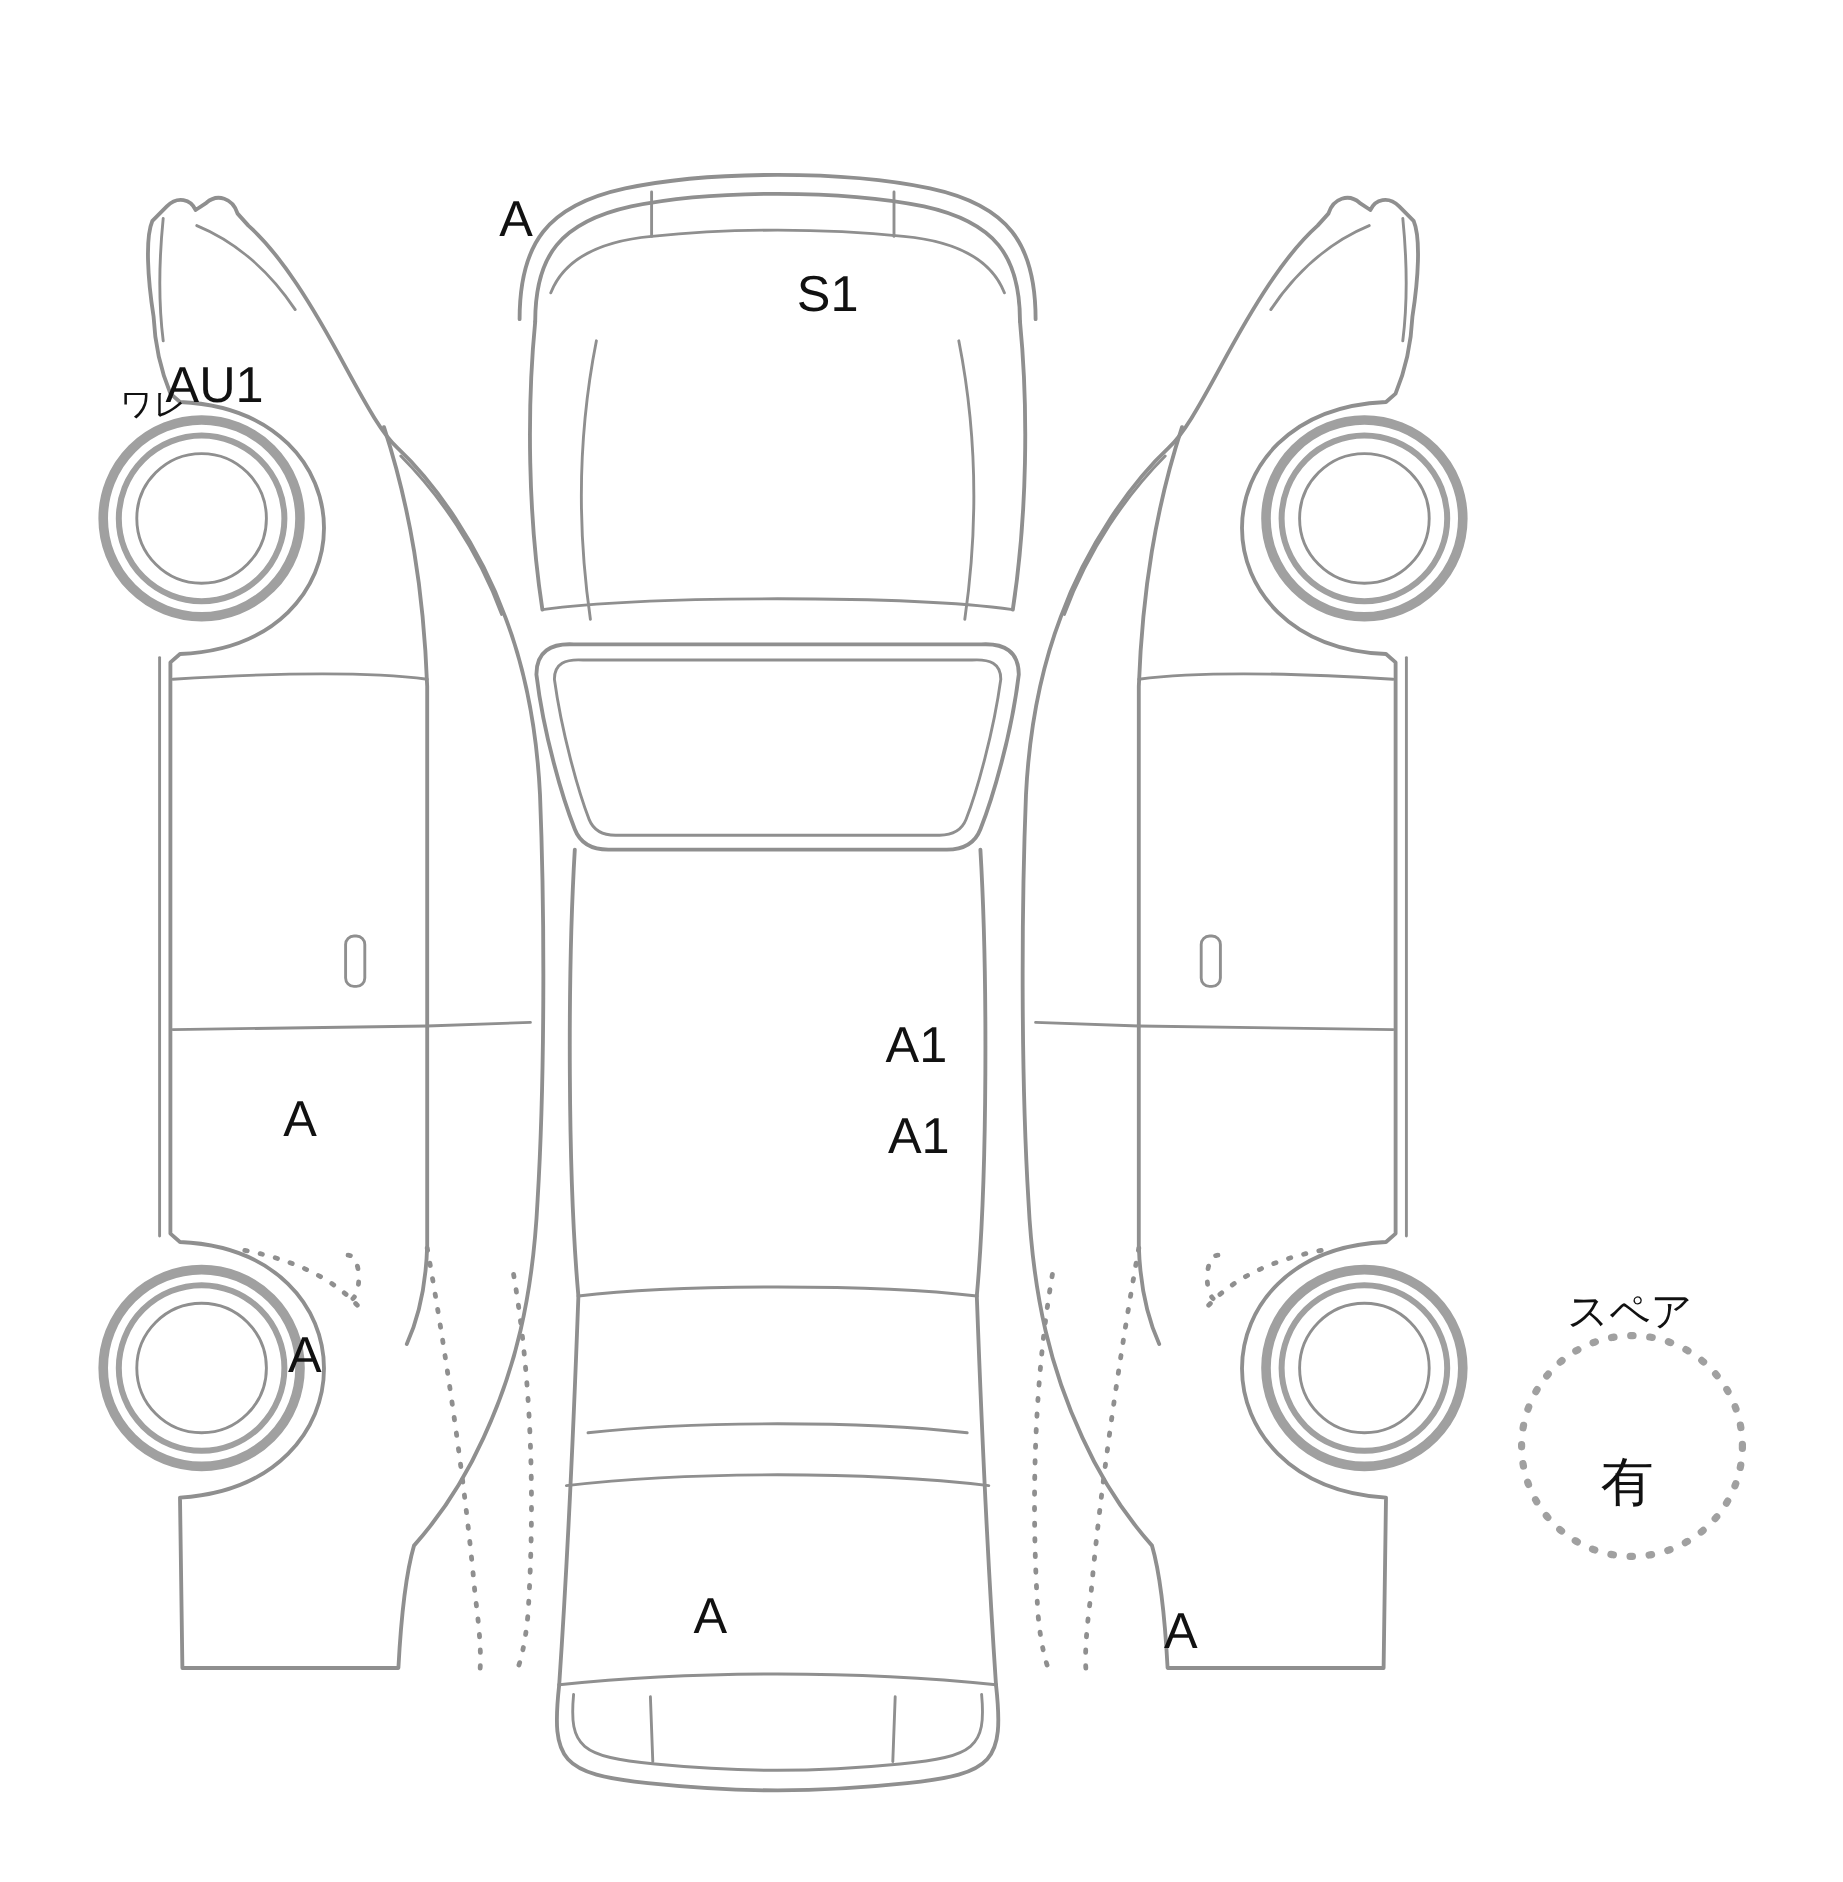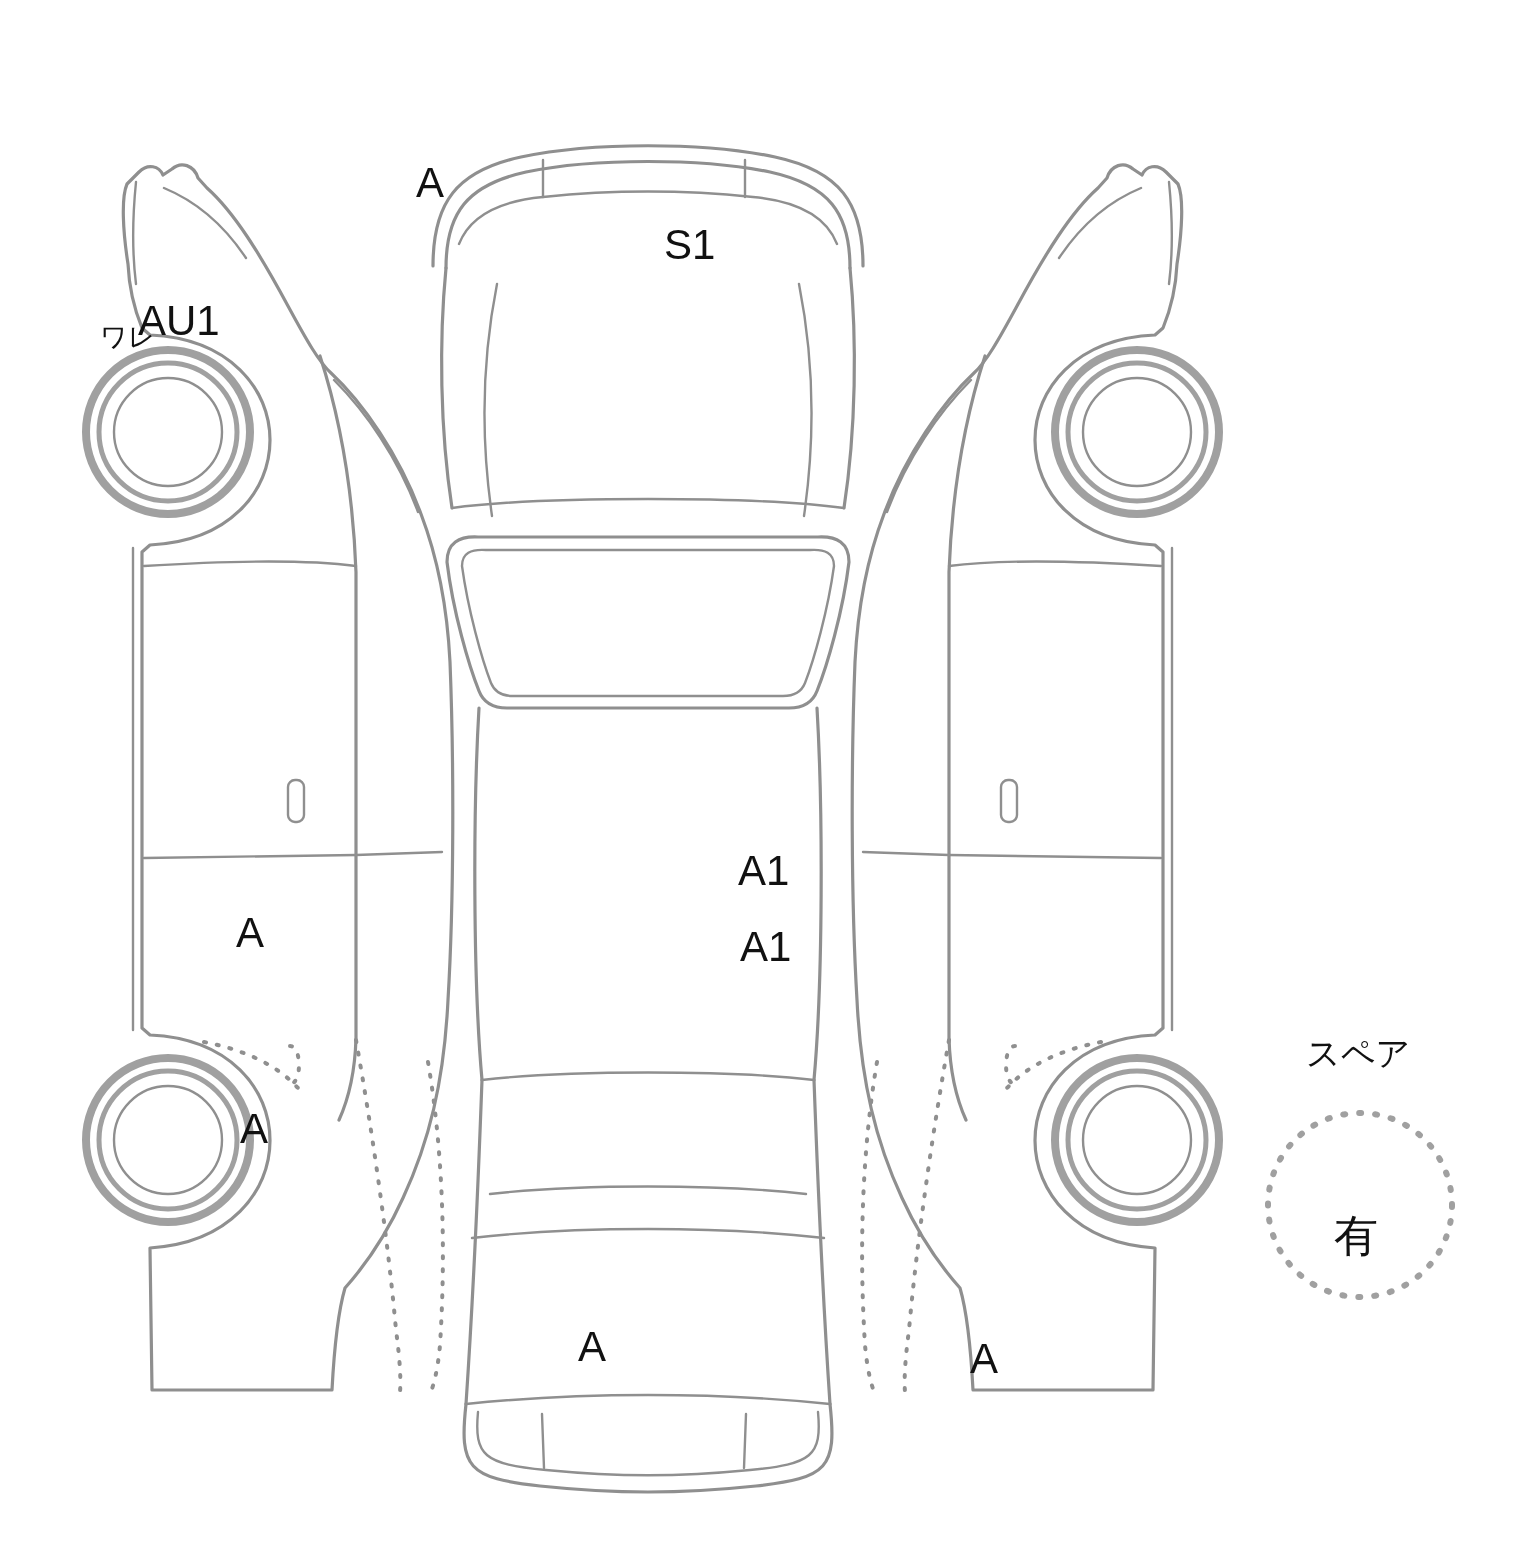--- a/index.html
+++ b/index.html
@@ -23,21 +23,21 @@
   .lbl-front{left:416px;top:162px;}
   .lbl-hood{left:664px;top:224px;}
   .lbl-fender-code{left:138px;top:300px;}
   .lbl-fender-note{left:100px;top:324px;font-size:27px;}
   .lbl-floor-upper{left:738px;top:850px;}
   .lbl-floor-lower{left:740px;top:926px;}
   .lbl-left-door{left:236px;top:912px;}
   .lbl-left-quarter{left:240px;top:1108px;}
   .lbl-rear-center{left:578px;top:1326px;}
   .lbl-right-quarter{left:970px;top:1338px;}
-  .lbl-spare-caption{left:1306px;top:1036px;font-size:34px;}
+  .lbl-spare-caption{left:1306px;top:1076px;font-size:34px;}
   .lbl-spare-status{left:1334px;top:1214px;font-size:44px;}
 </style>
 </head>
 <body>
 
 <div class="canvas">
 
   <svg viewBox="0 0 1536 1568" width="1536" height="1568">
 
     <defs>

